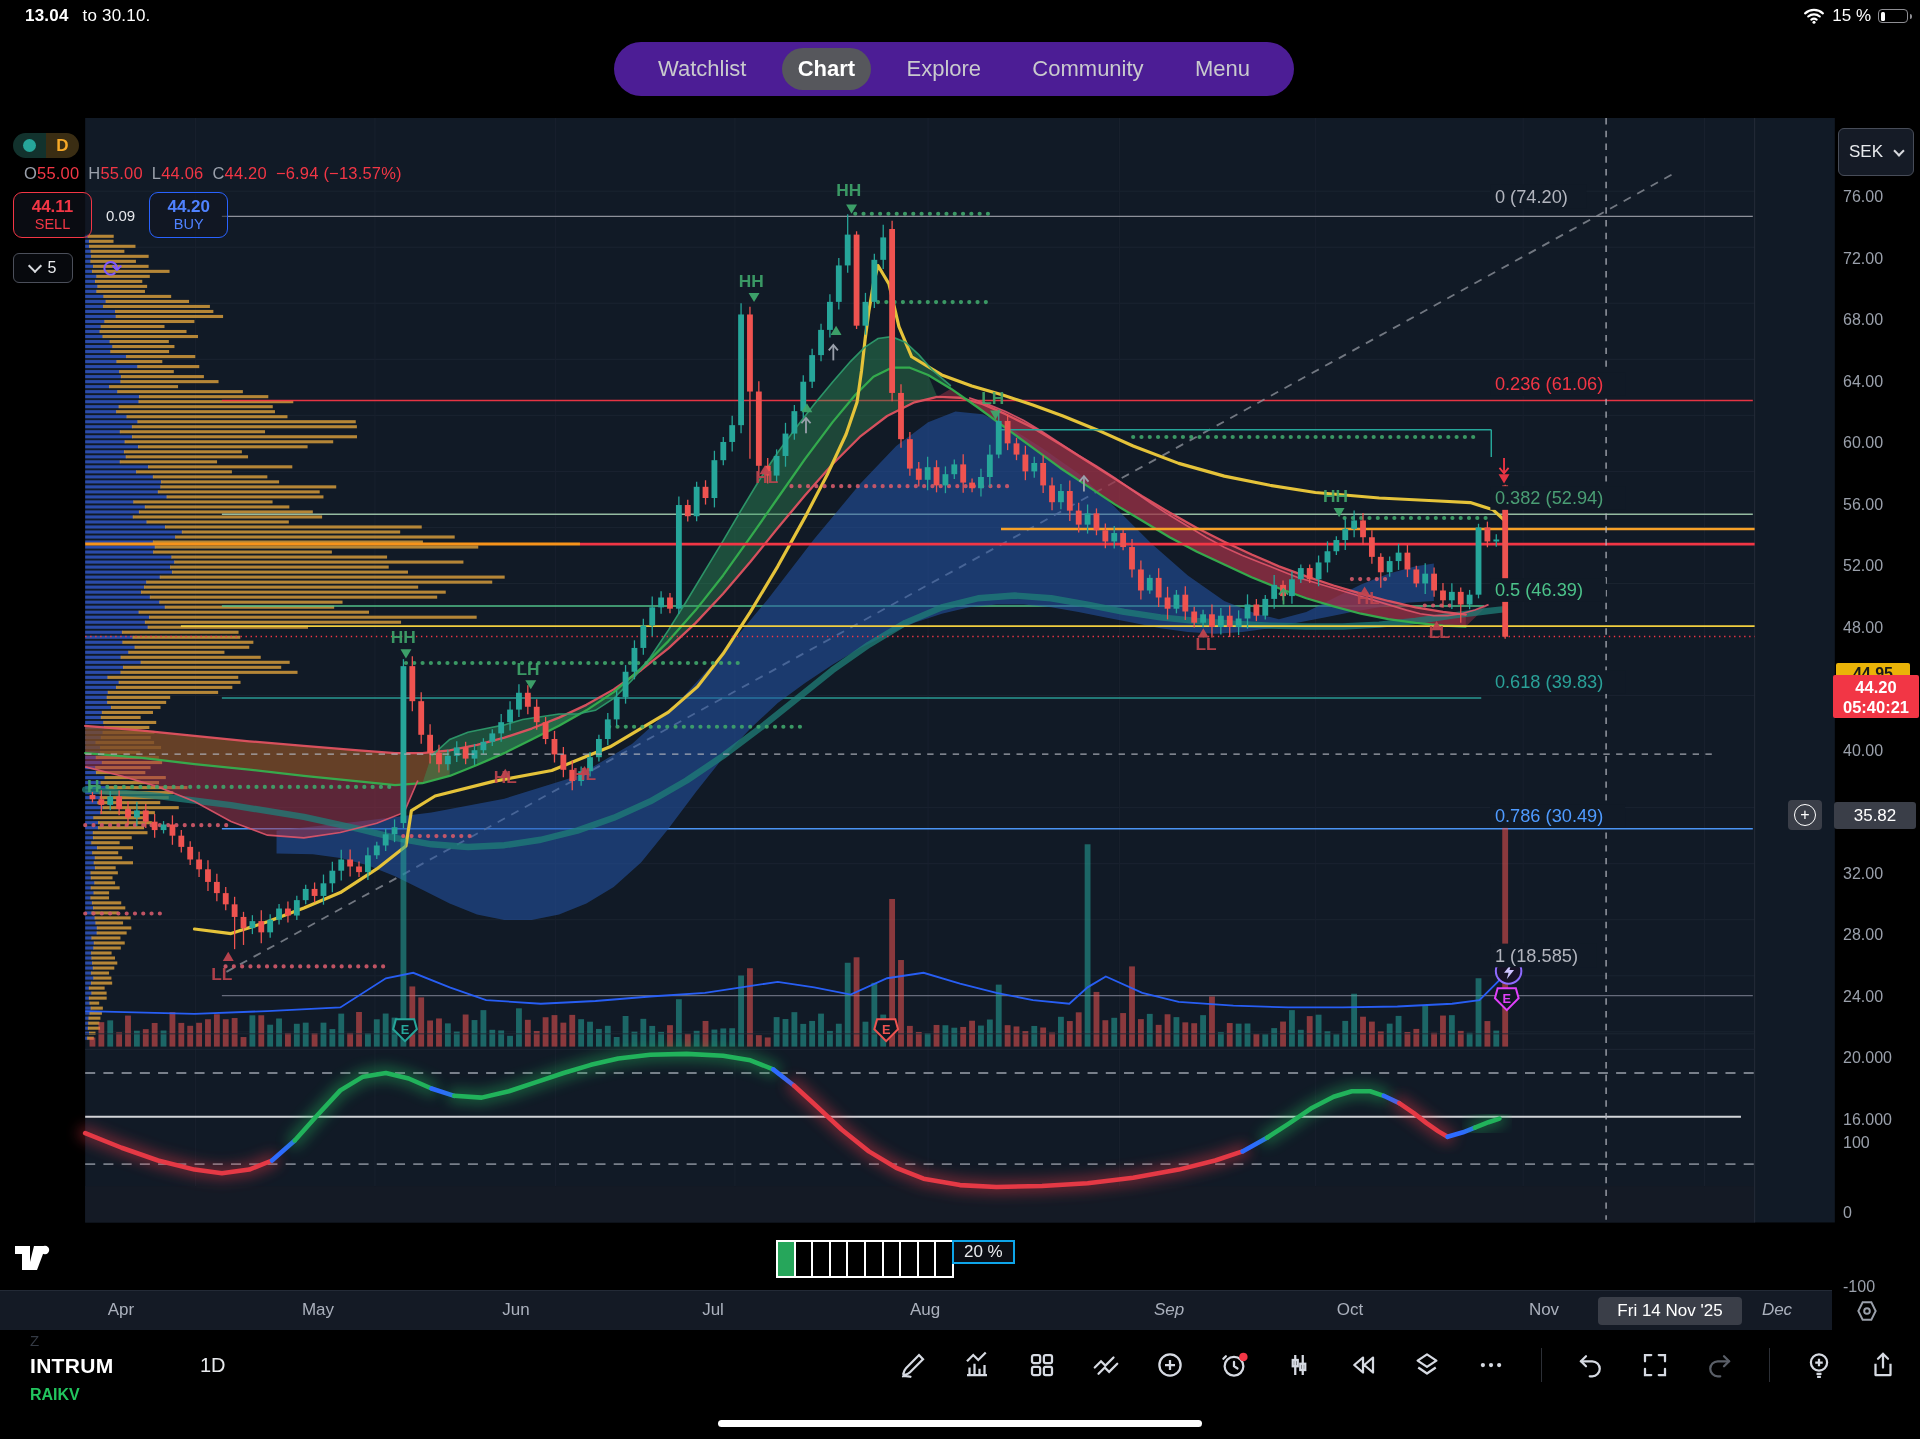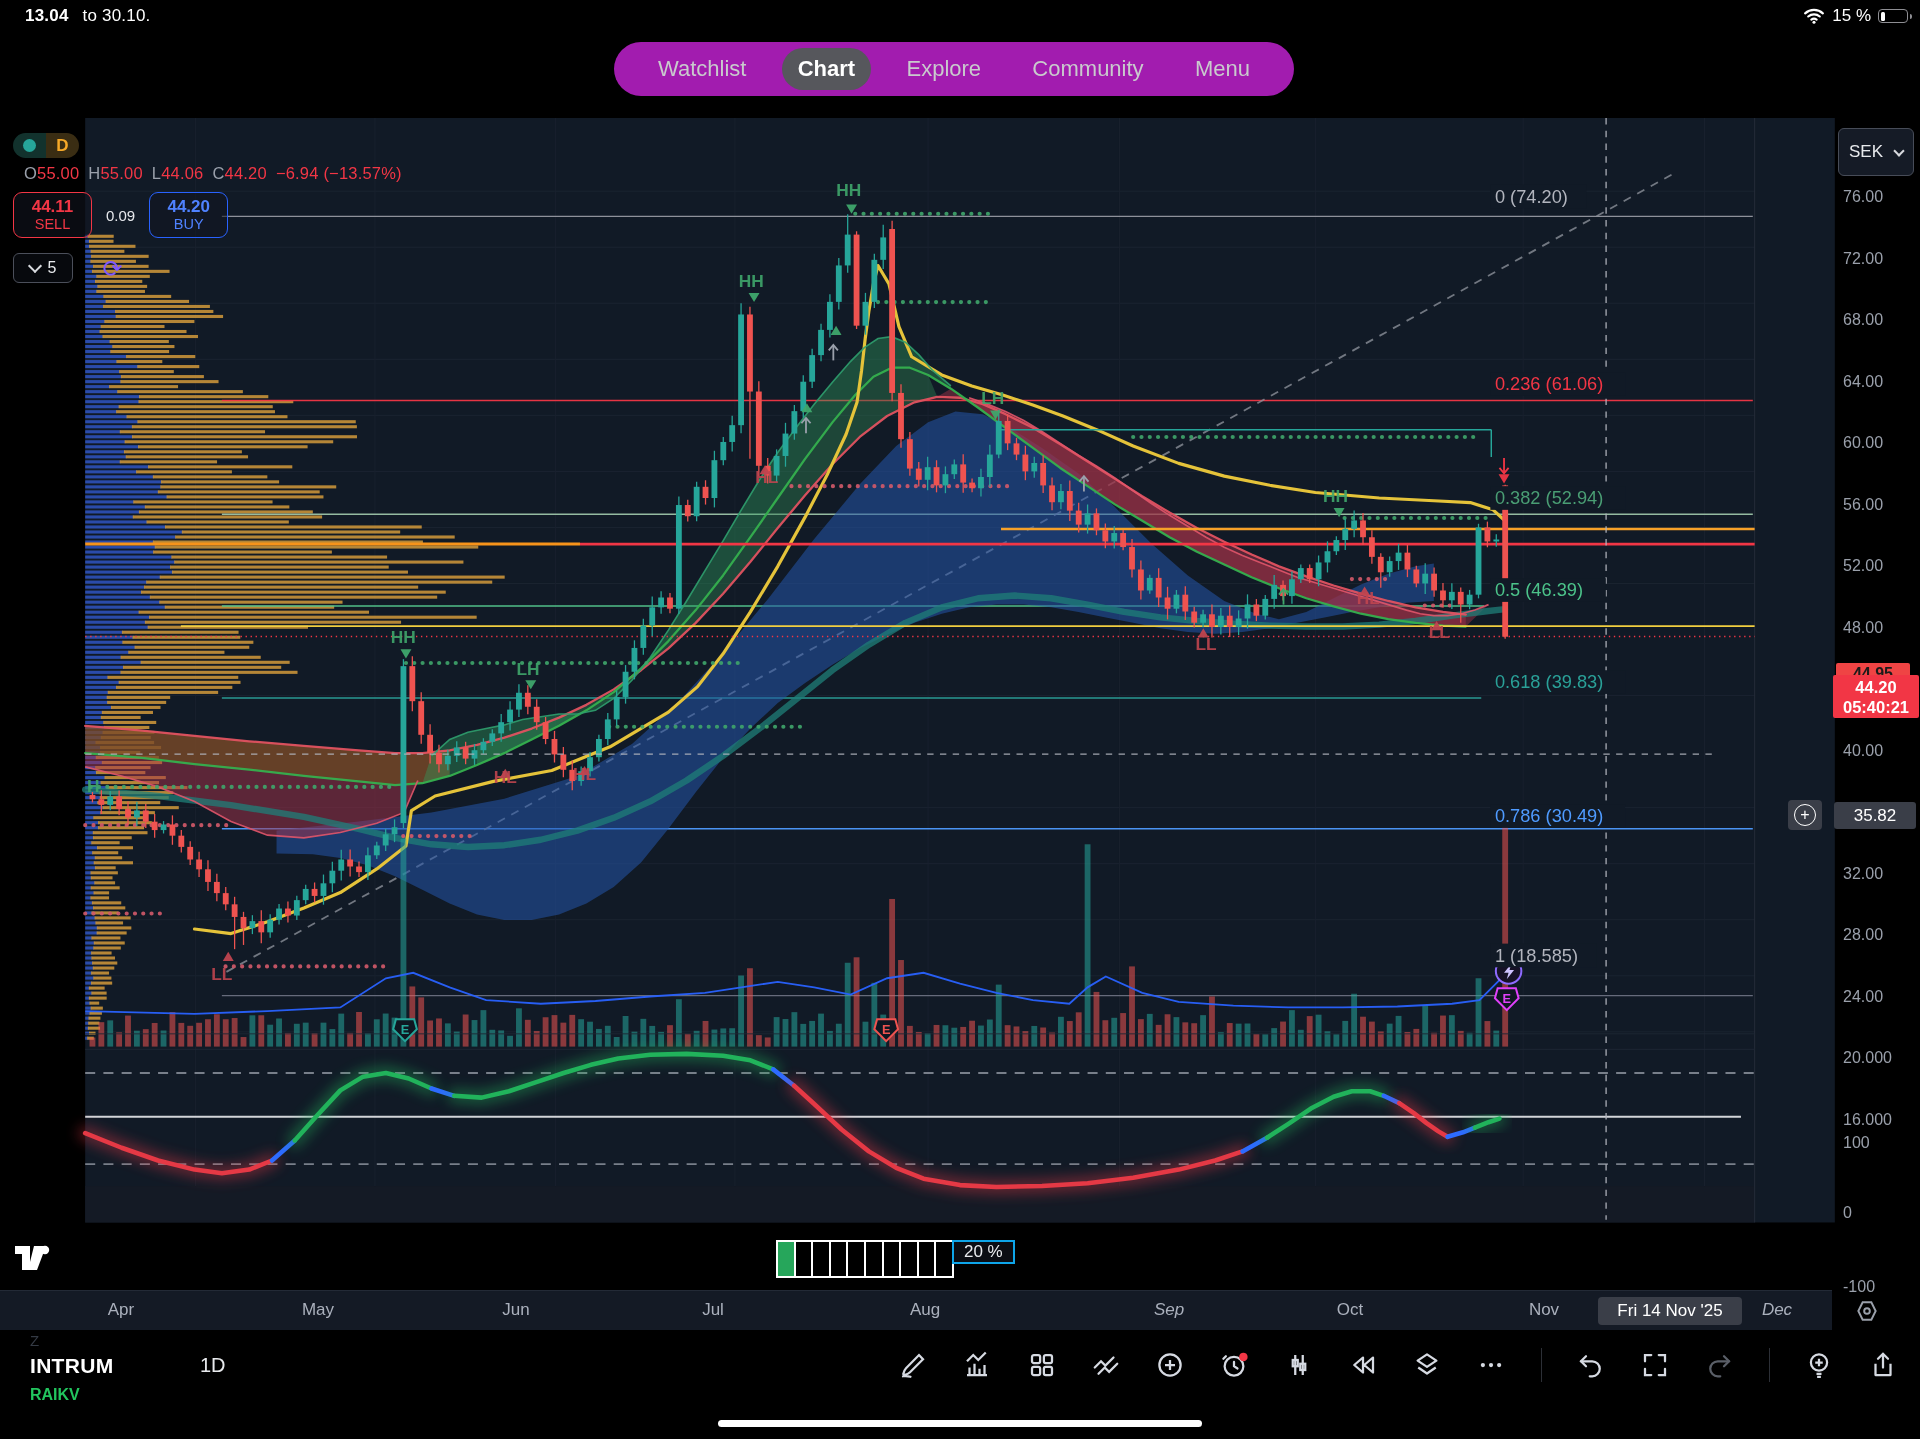--- a/index.html
+++ b/index.html
@@ -9,21 +9,21 @@
   
   .statusbar{position:absolute;left:0;top:0;width:1920px;height:30px;color:#fff;font-size:17px;}
   .sb-left{position:absolute;left:25px;top:6px;letter-spacing:.2px;}
   .sb-left b{font-weight:bold;margin-right:14px;}
   .sb-right{position:absolute;right:12px;top:6px;display:flex;align-items:center;gap:7px;}
   .wifi{width:22px;height:16px;position:relative;}
   .battery{width:30px;height:14px;border:1.5px solid #8e8e93;border-radius:4px;position:relative;}
   .battery:after{content:"";position:absolute;right:-5px;top:3.5px;width:2.5px;height:5px;background:#8e8e93;border-radius:0 2px 2px 0;}
   .battery i{position:absolute;left:1.5px;top:1.5px;bottom:1.5px;width:4px;background:#fff;border-radius:1.5px;}
   
-  .topnav{position:absolute;left:614px;top:42px;width:680px;height:54px;background:#a21caf;border-radius:27px;
+  .topnav{position:absolute;left:614px;top:42px;width:680px;height:54px;background:#4c1d95;border-radius:27px;
           display:flex;align-items:center;justify-content:space-between;padding:0 28px;}
   .tab{color:#c9cacd;font-size:22px;padding:8px 16px;border-radius:21px;white-space:nowrap;}
   .tab.active{background:#56575c;color:#fff;font-weight:bold;}
   
   .tfpill{position:absolute;left:13px;top:133px;width:66px;height:25px;border-radius:13px;display:flex;overflow:hidden;}
   .tfpill .half1{width:33px;background:#12322d;display:flex;align-items:center;justify-content:center;}
   .tfpill .half1 i{width:13px;height:13px;border-radius:50%;background:#26a69a;display:block;}
   .tfpill .half2{width:33px;background:#3a2d13;color:#f7a928;font-weight:bold;font-size:17px;display:flex;align-items:center;justify-content:center;}
   .ohlc{position:absolute;left:24px;top:164px;font-size:16.5px;color:#9aa0ab;letter-spacing:.2px;}
   .ohlc b{color:#f23645;font-weight:normal;margin-right:9px;}
@@ -40,21 +40,21 @@
   .refresh{position:absolute;left:99px;top:256px;width:27px;height:27px;color:#7e57ff;font-size:24px;line-height:26px;text-align:center;}
   .sekbox{position:absolute;left:1838px;top:128px;width:76px;height:48px;border:1px solid #474c58;border-radius:6px;background:#151b26;
           color:#e8eaed;font-size:17px;display:flex;align-items:center;justify-content:space-between;padding:0 10px;}
   .sekbox .chev{width:8px;height:8px;margin-top:-2px;}
   .price-tick{position:absolute;left:1843px;color:#9aa0ab;font-size:16px;}
   .month-lab{position:absolute;top:1300px;color:#aab0bc;font-size:17px;transform:translateX(-50%);}
   .axis-strip{position:absolute;left:0;top:1290px;width:1832px;height:40px;background:#141a25;border-top:1px solid #232a36;}
   .fri-tag{position:absolute;left:1598px;top:1297px;width:144px;height:28px;background:#3a3e48;border-radius:4px;
            color:#fff;font-size:17px;display:flex;align-items:center;justify-content:center;}
   .gear{position:absolute;left:1852px;top:1298px;width:36px;height:28px;color:#9aa0ab;}
-  .tag-4495{position:absolute;left:1836px;top:663px;width:74px;height:22px;background:#ef4444;color:#1a1a1a;
+  .tag-4495{position:absolute;left:1836px;top:663px;width:74px;height:22px;background:#eab308;color:#1a1a1a;
             font-weight:bold;font-size:16px;text-align:center;line-height:22px;border-radius:2px;}
   .tag-4420{position:absolute;left:1833px;top:675px;width:86px;height:43px;background:#f23645;color:#fff;
             font-weight:bold;font-size:16.5px;text-align:center;line-height:20px;border-radius:2px;padding-top:2px;}
   .tag-cross{position:absolute;left:1834px;top:802px;width:82px;height:27px;background:#3a3e48;border-radius:3px;
              color:#fff;font-size:17px;text-align:center;line-height:27px;}
   .plusbubble{position:absolute;left:1788px;top:800px;width:34px;height:30px;background:#3a3e48;border-radius:4px;
               display:flex;align-items:center;justify-content:center;}
   .plusbubble span{width:22px;height:22px;border:1.6px solid #fff;border-radius:50%;color:#fff;font-size:16px;
                    line-height:19px;text-align:center;display:block;}
   .pct-widget{position:absolute;left:778px;top:1240px;display:flex;height:38px;}

